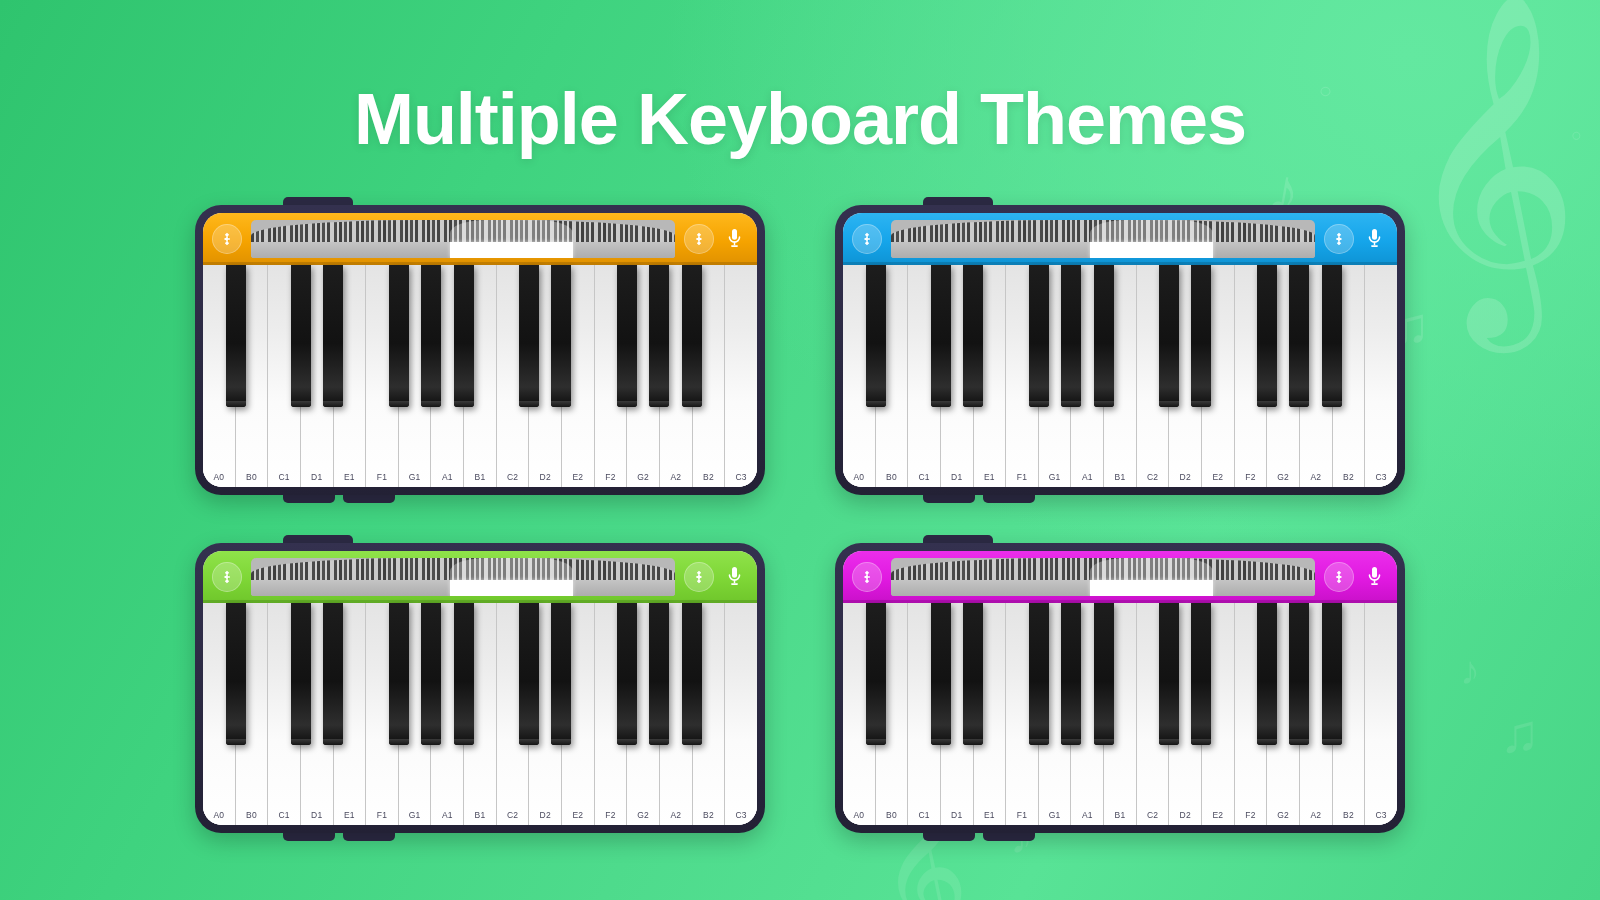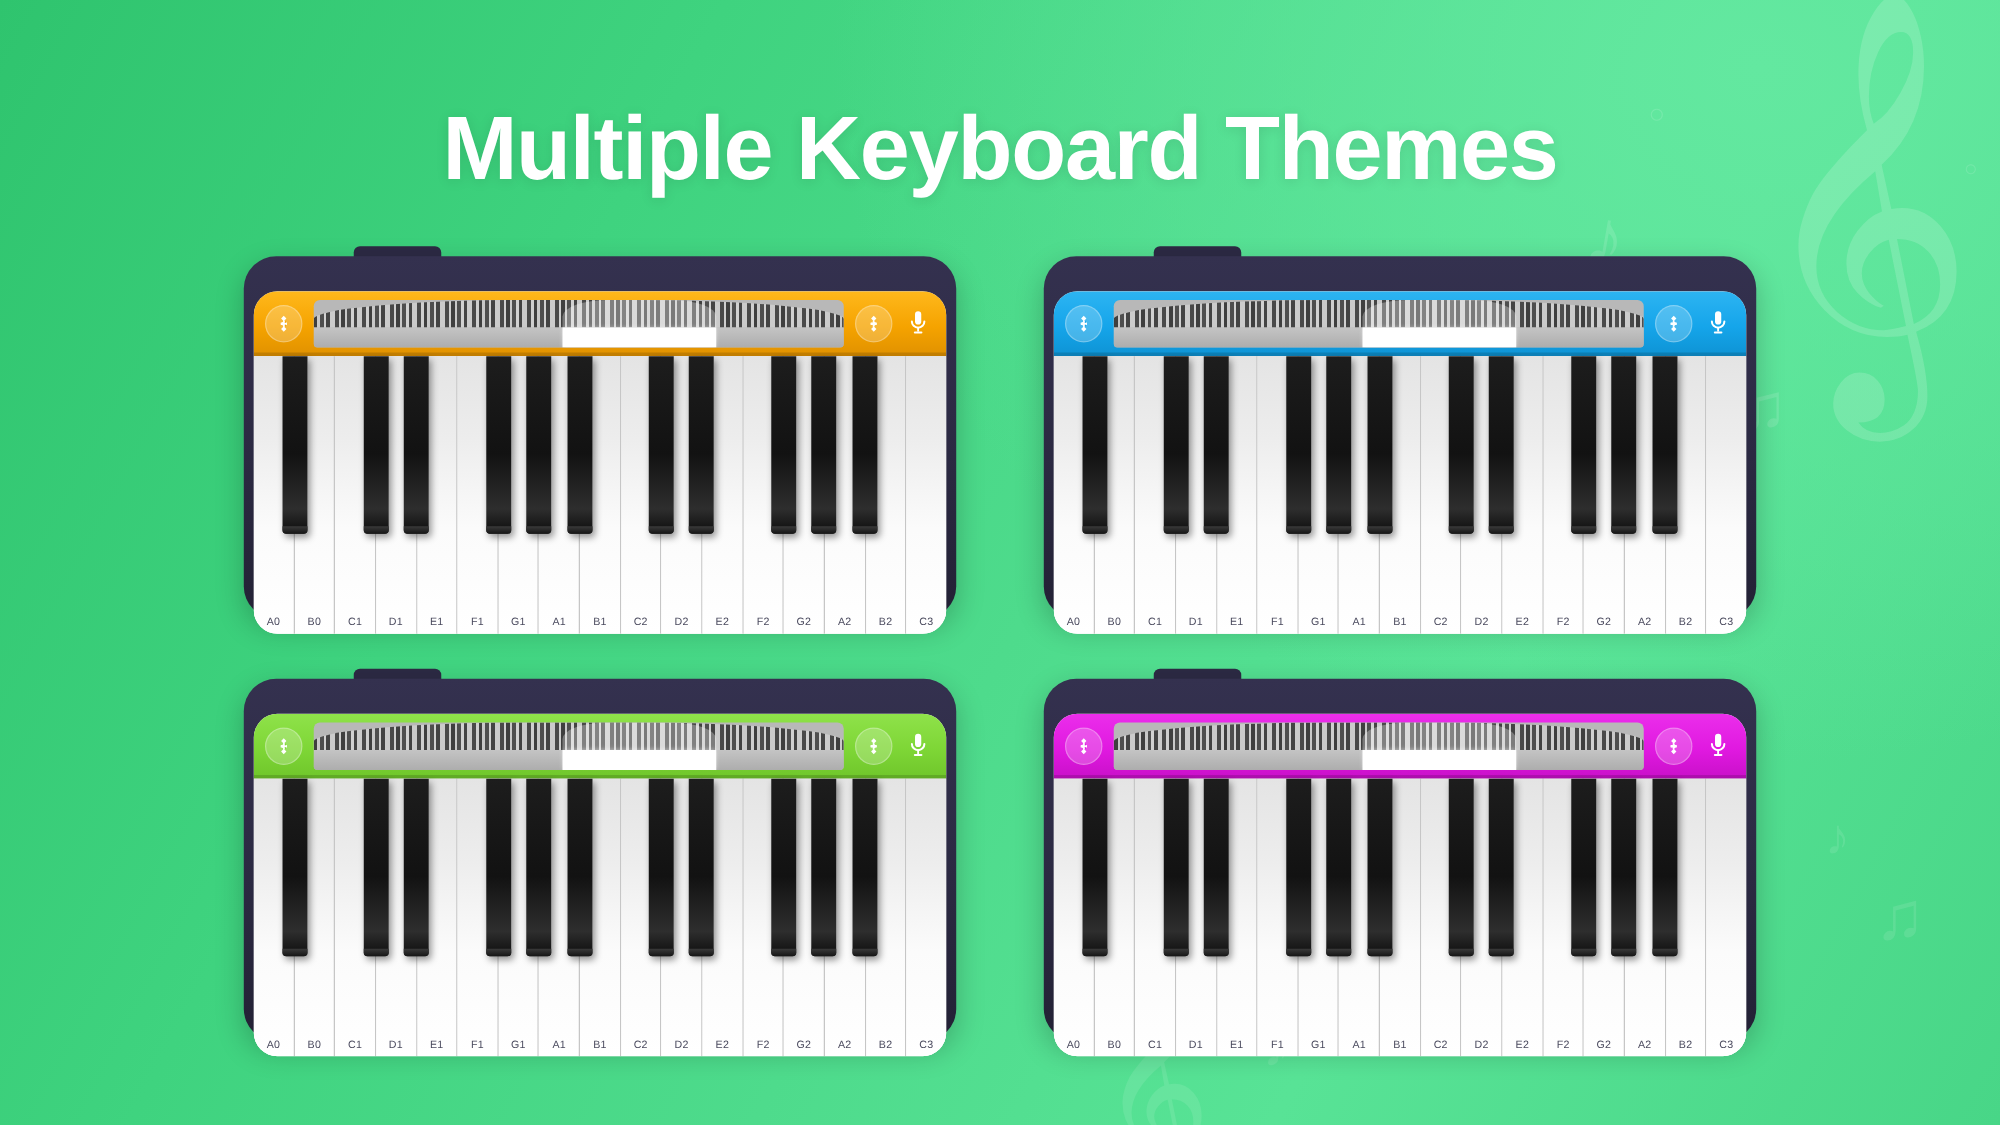--- a/index.html
+++ b/index.html
@@ -95,21 +95,20 @@
 
   .shell-inner {
     position: relative;
     width: 100%;
     height: 100%;
     border-radius: 19px;
     overflow: hidden;
     background: #f4f4f4;
     display: flex;
     flex-direction: column;
-    margin-top: 20px;
   }
 
   
   .kb-header {
     position: relative;
     height: 52px;
     flex: 0 0 52px;
     display: flex;
     align-items: center;
     padding: 0 10px 0 9px;

